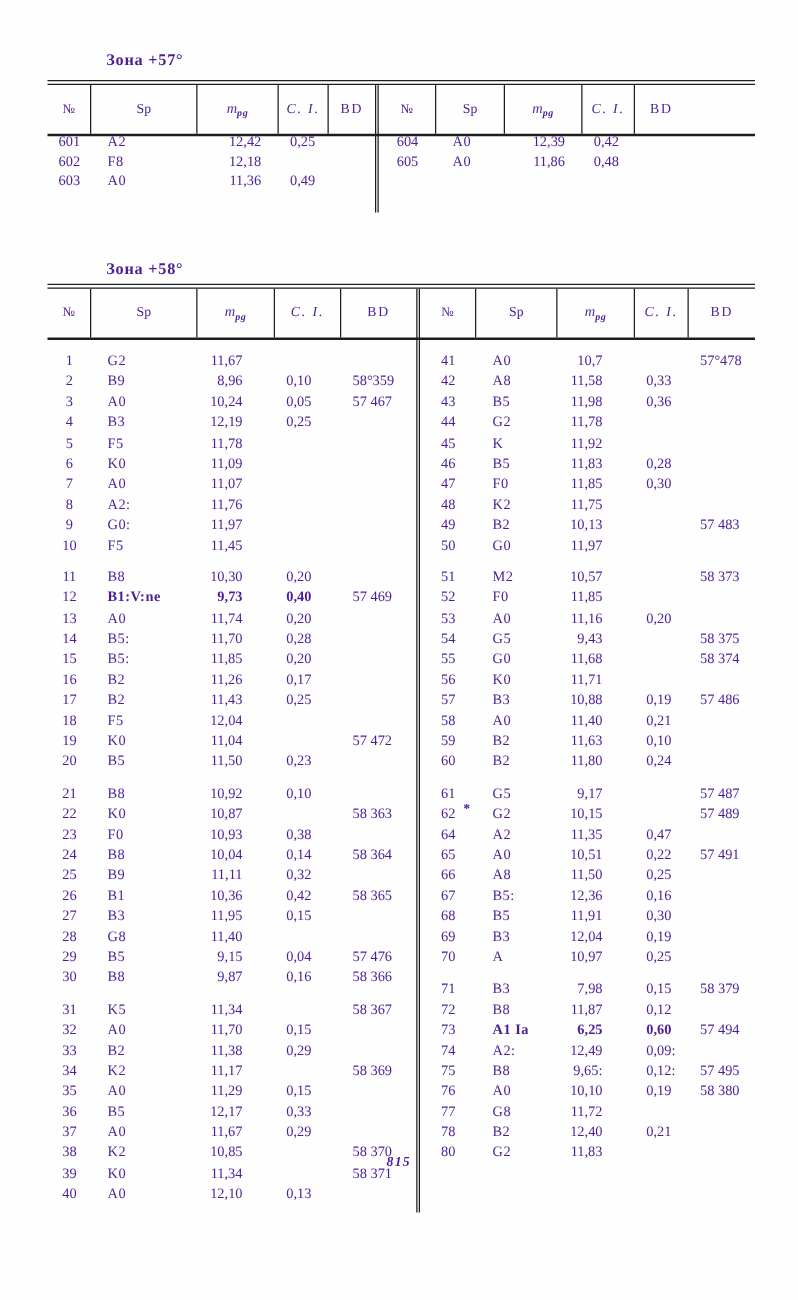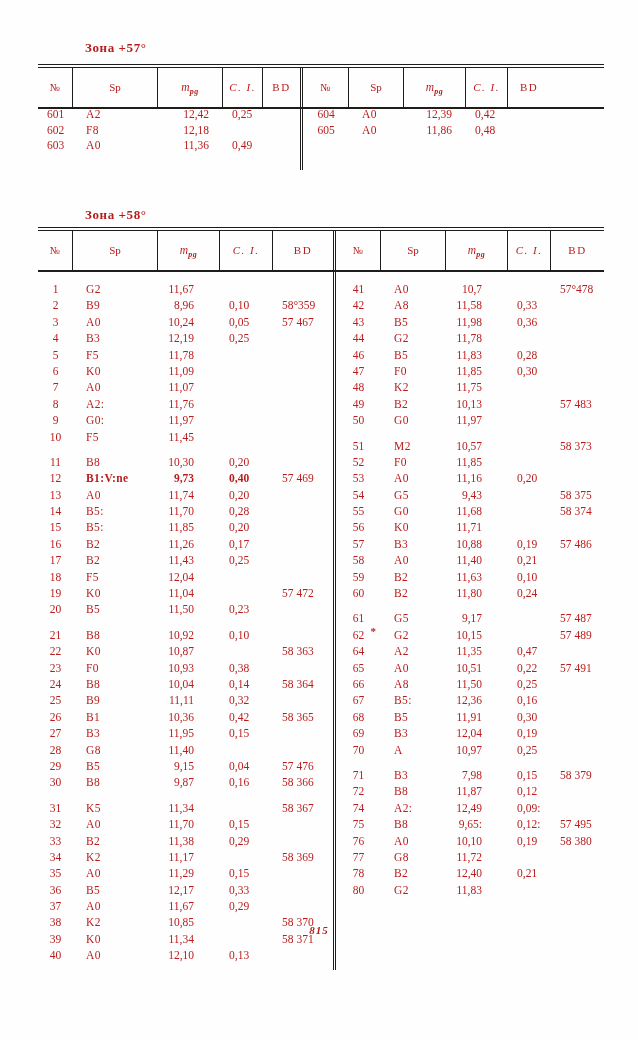--- a/index.html
+++ b/index.html
@@ -1,21 +1,21 @@
 <!DOCTYPE html>
 <html><head>
 <meta charset="utf-8">
 <style>
   html,body{margin:0;padding:0;background:#e8e8e4;}
   .page{
     position:relative;
     width:638px;height:1040px;
     margin:0 auto;
     background:#fefefe;
-    color:#b91c1c;
+    color:#4c1d95;
     font-family:"Liberation Serif","DejaVu Serif",serif;
     overflow:hidden;
   }
   .zone{position:absolute;left:38px;width:566px;}
   .zone-57{top:40px;}
   .zone-58{top:207px;}
   .zone-title{
     margin:0 0 8px 47px;
     font-size:13px;line-height:16px;
     font-weight:bold;letter-spacing:.6px;
@@ -474,20 +474,27 @@
                 <span class="cell c-bd"></span>
               </div>
               <div class="row">
                 <span class="cell c-no">44</span>
                 <span class="cell c-sp">G2</span>
                 <span class="cell c-mpg">11,78</span>
                 <span class="cell c-ci"></span>
                 <span class="cell c-bd"></span>
               </div>
               <div class="row">
+                <span class="cell c-no">45</span>
+                <span class="cell c-sp">K</span>
+                <span class="cell c-mpg">11,92</span>
+                <span class="cell c-ci"></span>
+                <span class="cell c-bd"></span>
+              </div>
+              <div class="row">
                 <span class="cell c-no">46</span>
                 <span class="cell c-sp">B5</span>
                 <span class="cell c-mpg">11,83</span>
                 <span class="cell c-ci">0,28</span>
                 <span class="cell c-bd"></span>
               </div>
               <div class="row">
                 <span class="cell c-no">47</span>
                 <span class="cell c-sp">F0</span>
                 <span class="cell c-mpg">11,85</span>
@@ -655,20 +662,27 @@
                 <span class="cell c-ci">0,15</span>
                 <span class="cell c-bd">58 379</span>
               </div>
               <div class="row">
                 <span class="cell c-no">72</span>
                 <span class="cell c-sp">B8</span>
                 <span class="cell c-mpg">11,87</span>
                 <span class="cell c-ci">0,12</span>
                 <span class="cell c-bd"></span>
               </div>
+              <div class="row bold">
+                <span class="cell c-no">73</span>
+                <span class="cell c-sp">A1 Ia</span>
+                <span class="cell c-mpg">6,25</span>
+                <span class="cell c-ci">0,60</span>
+                <span class="cell c-bd">57 494</span>
+              </div>
               <div class="row">
                 <span class="cell c-no">74</span>
                 <span class="cell c-sp">A2:</span>
                 <span class="cell c-mpg">12,49</span>
                 <span class="cell c-ci">0,09:</span>
                 <span class="cell c-bd"></span>
               </div>
               <div class="row">
                 <span class="cell c-no">75</span>
                 <span class="cell c-sp">B8</span>

